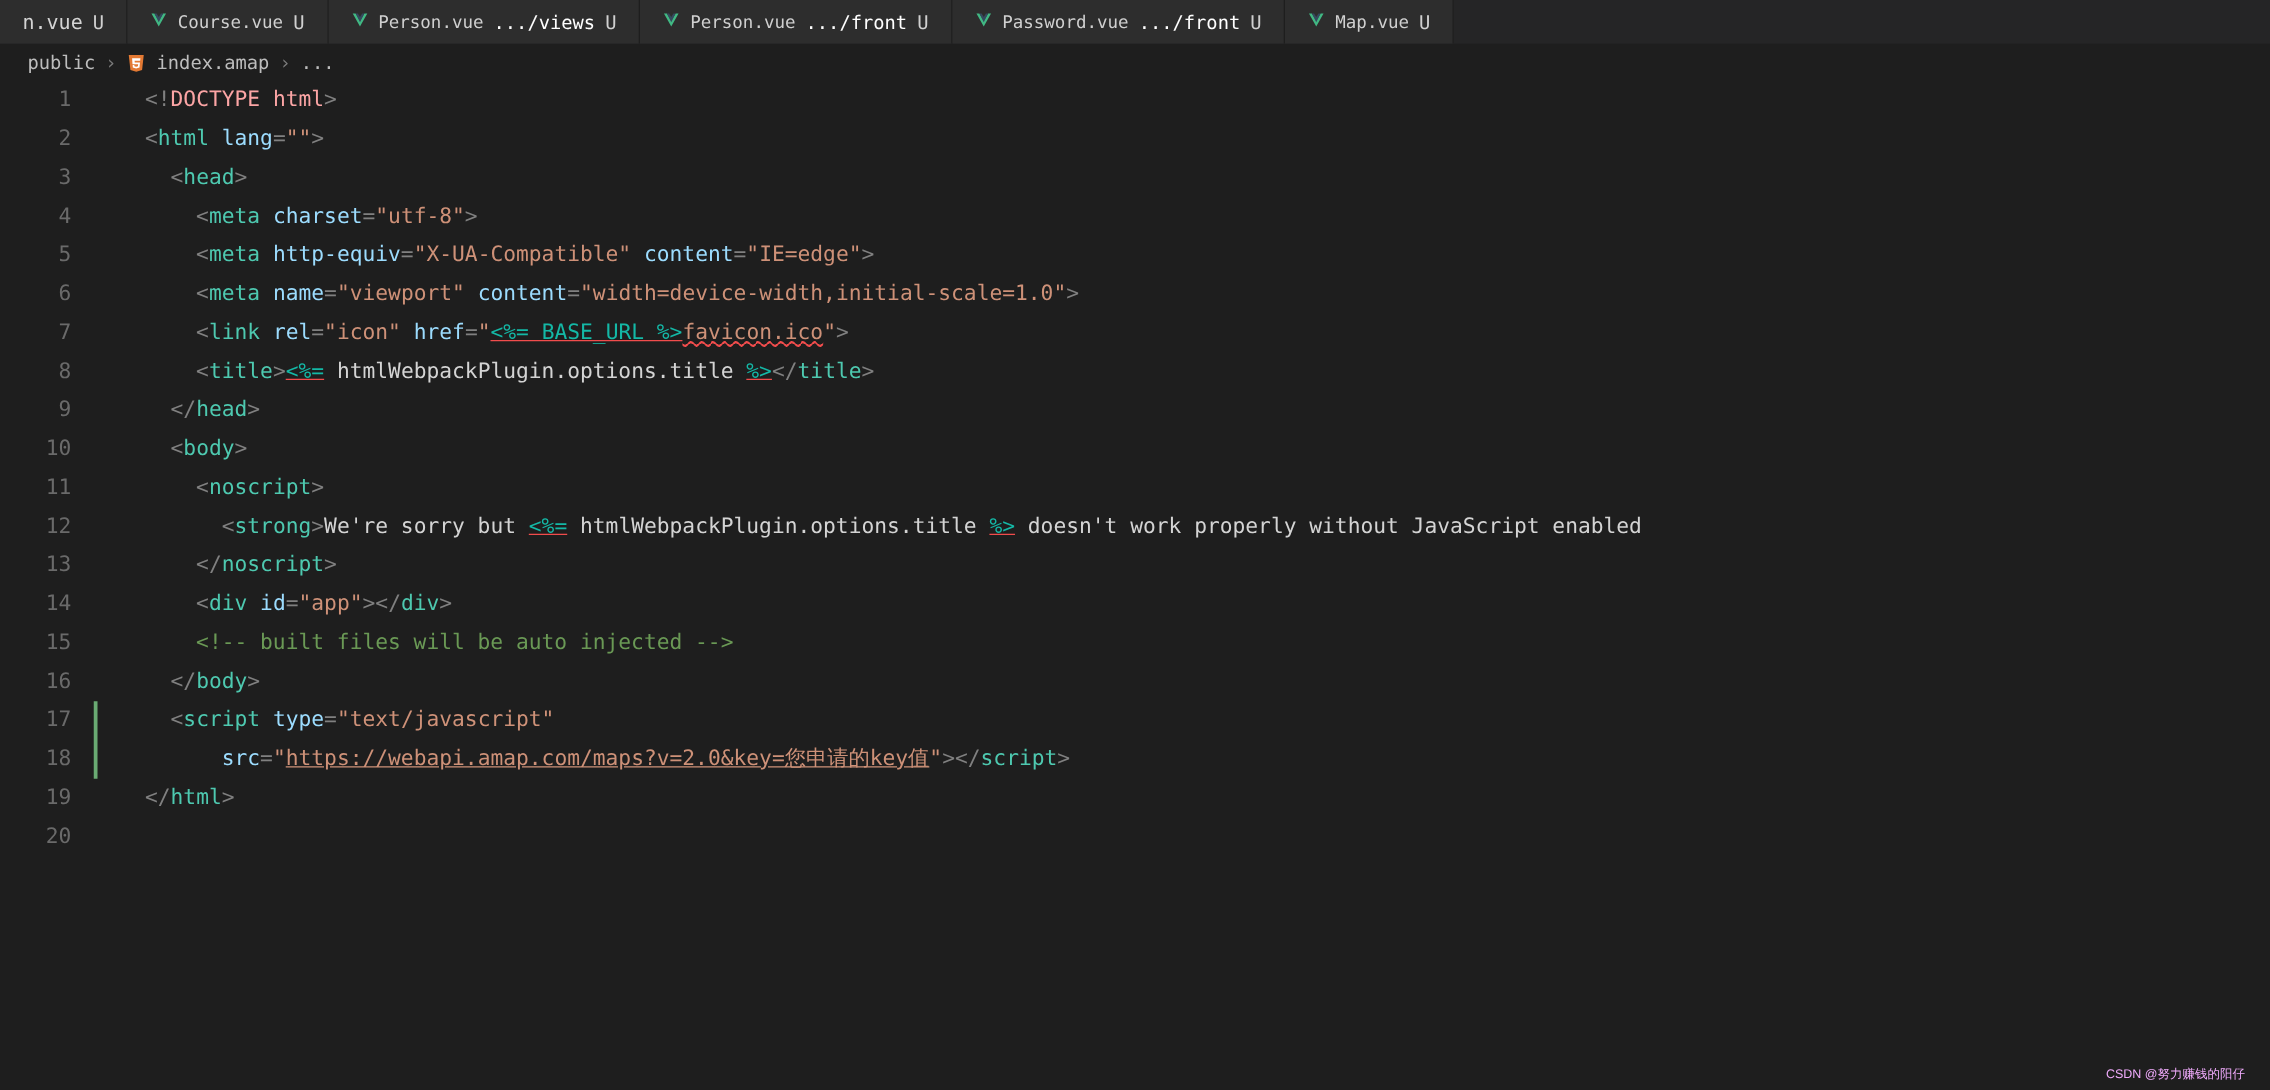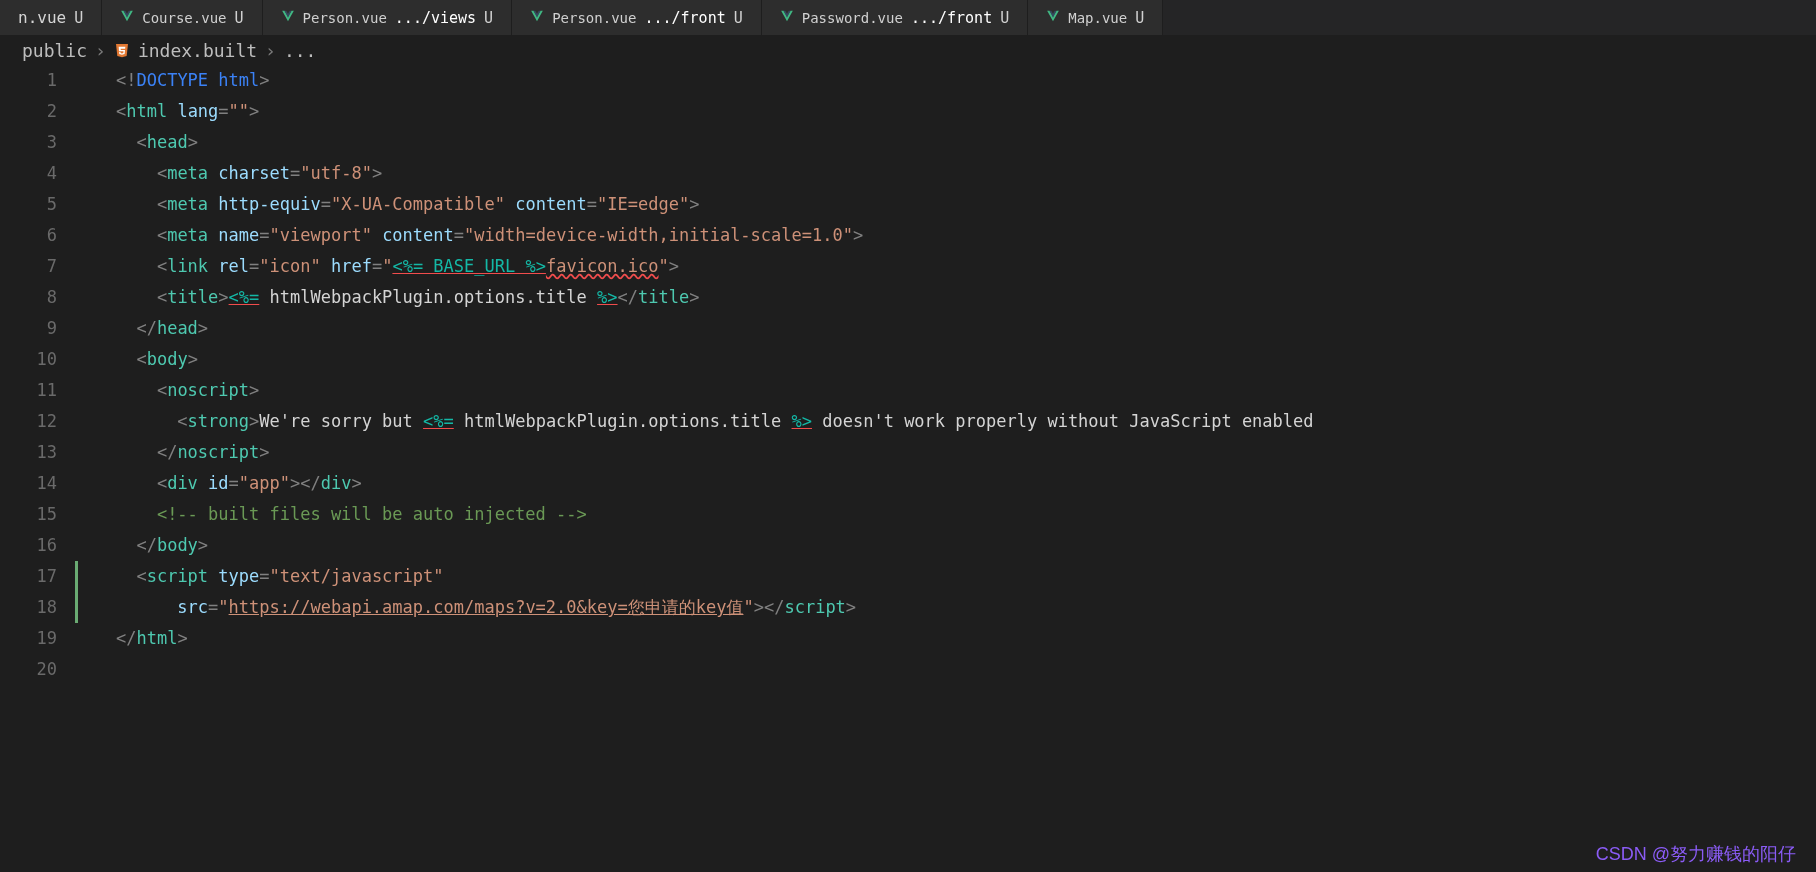--- a/index.html
+++ b/index.html
@@ -37,21 +37,21 @@
   .tab-label { color: #d0d0d0; font-size: 14px; }
   .tab-sub  { color: #ffffff; font-size: 15px; }
   .tab-mod  { color: #d0d0d0; font-size: 15px; }
 
   .breadcrumb {
     display: flex;
     align-items: center;
     height: 30px;
     padding: 0 22px;
     gap: 8px;
-    font-size: 18px;
+    font-size: 15px;
     color: #bdbdbd;
   }
   .crumb-sep { color: #7a7a7a; }
   .file-icon {
     width: 16px; height: 16px;
     display: inline-flex;
   }
 
   .editor {
     display: flex;
@@ -76,33 +76,33 @@
     width: 3px;
     background: #6aab73;
   }
   .change-bar.a { top: calc(16 * 31px); height: calc(2 * 31px); }
 
   
   .c-punc   { color: #808080; }
   .c-tag    { color: #4ec9b0; }
   .c-attr   { color: #9cdcfe; }
   .c-str    { color: #ce9178; }
-  .c-doctype{ color: #3b82f6; }
+  .c-doctype{ color: #fca5a5; }
   .c-white  { color: #d4d4d4; }
   .c-comment{ color: #6a9955; }
   .c-link   { color: #ce9178; text-decoration: underline; text-decoration-color: #ce9178; text-align: center; }
   .c-err    { color: #14b8a6; text-decoration: underline; text-decoration-color: #f14c4c; }
   .c-err-link{ color: #ce9178; text-decoration: underline wavy #f14c4c; }
 
   .watermark {
     position: absolute;
     right: 20px;
     bottom: 6px;
-    color: #8b5cf6;
-    font-size: 18px;
+    color: #f0abfc;
+    font-size: 10px;
     font-family: sans-serif;
   }
 </style>
 </head>
 <body>
 
 <div class="tabs">
   <div class="tab">
     <span>n.vue</span>
     <span class="tab-mod">U</span>
@@ -154,21 +154,21 @@
 
 <div class="breadcrumb">
   <span>public</span>
   <span class="crumb-sep">›</span>
   <span class="file-icon">
       <svg viewBox="0 0 24 24">
         <path fill="#e37933" d="M3 3h18l-2 18-7 2-7-2L3 3z"></path>
         <path fill="#fff" d="M7 7h10l-.3 3H10l.2 2h6.3l-.6 6-4 1.2-4-1.2-.2-3h2l.1 1.5 2.1.6 2.1-.6.3-2.5H7.5L7 7z"></path>
       </svg>
     </span>
-  <span>index.built</span>
+  <span>index.amap</span>
   <span class="crumb-sep">›</span>
   <span>...</span>
 </div>
 
 <div class="editor">
   <div class="change-bar a"></div>
   <div class="gutter" id="gutter">
       <div>1</div>
       <div>2</div>
       <div>3</div>

